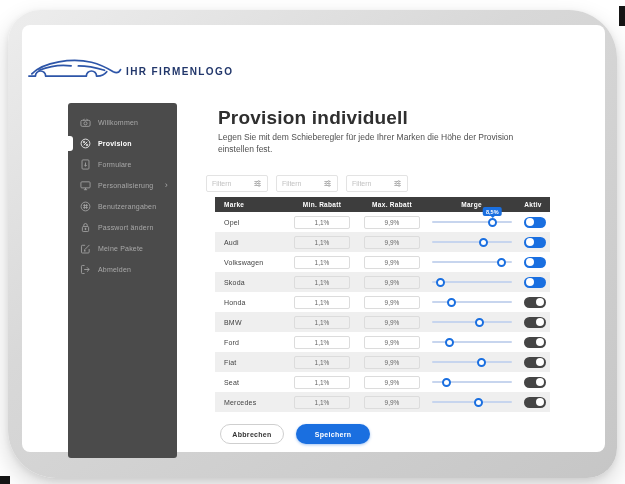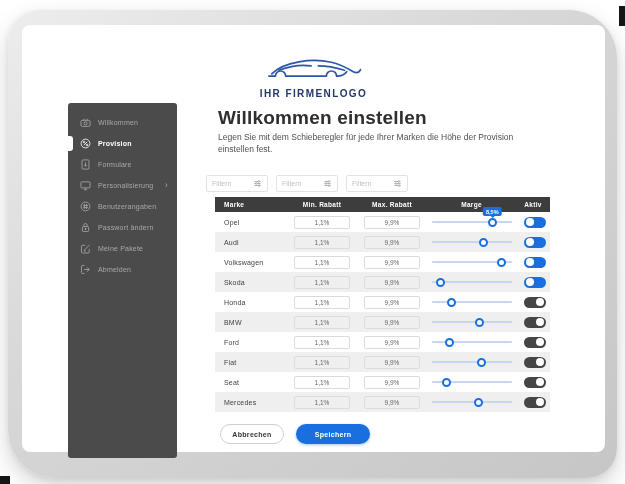--- a/index.html
+++ b/index.html
@@ -16,21 +16,21 @@
   
   .device-frame{position:absolute;left:8px;top:10px;width:609px;height:468px;
     border-radius:32px 48px 30px 48px;
     background:linear-gradient(145deg,#ededed 0%,#d8d8d8 40%,#c6c6c6 100%);
     box-shadow:0 10px 24px rgba(0,0,0,.16),0 2px 6px rgba(0,0,0,.08);}
   .screen{position:absolute;left:14px;top:15px;width:583px;height:427px;background:#fff;border-radius:8px;}
   .edge-detail-tr{position:absolute;left:619px;top:6px;width:6px;height:20px;background:#151515;}
   .edge-detail-bl{position:absolute;left:0;top:476px;width:10px;height:8px;background:#151515;}
 
   
-  .logo{position:absolute;left:0;right:0;top:30px;display:flex;flex-direction:column;align-items:center;}
+  .logo{position:absolute;left:0;right:0;top:30px;display:flex;align-items:center;}
   .logo svg{width:104px;height:32px;}
   .logo-text{margin-top:1px;font-size:10px;font-weight:800;letter-spacing:1.4px;color:#22376b;}
 
   
   .sidebar{position:absolute;left:46px;top:78px;width:109px;height:355px;background:var(--sidebar-bg);border-radius:3px;padding-top:9px;}
   .side-item{position:relative;height:21px;display:flex;align-items:center;padding-left:12px;gap:7px;color:#a9a9a9;font-size:7px;letter-spacing:.2px;cursor:default;}
   .side-item.active{color:#fff;font-weight:700;}
   .side-icon{width:11px;height:11px;flex:0 0 11px;display:flex;}
   .side-icon svg{width:11px;height:11px;stroke-width:.9;}
   .side-label{white-space:nowrap;}
@@ -176,21 +176,21 @@
                 <svg viewBox="0 0 12 12" stroke="currentColor" fill="none">
                   <path d="M5 1.6 H2.6 a1 1 0 0 0 -1 1 v6.8 a1 1 0 0 0 1 1 H5"></path>
                   <path d="M7.6 3.6 10 6 7.6 8.4 M10 6 H4.6"></path>
                 </svg>
               </span>
               <span class="side-label">Abmelden</span>
             </div>
           </div>
       </nav>
 
-      <h1 class="page-title">Willkommen einstellen</h1>
+      <h1 class="page-title">Provision individuell</h1>
       <p class="page-subtitle">Legen Sie mit dem Schieberegler für jede Ihrer Marken die Höhe der Provision einstellen fest.</p>
 
       <div class="filters" id="filters">
           <div class="filter-box">
             <span class="filter-ph">Filtern</span>
             <span class="filter-ic">
               <svg viewBox="0 0 12 12" stroke="currentColor" fill="none">
                 <path d="M1.8 3.3 H10.2 M1.8 6 H10.2 M1.8 8.7 H10.2"></path>
                 <circle cx="7.6" cy="3.3" r="1.1" fill="#fff"></circle>
                 <circle cx="4.4" cy="6" r="1.1" fill="#fff"></circle>

